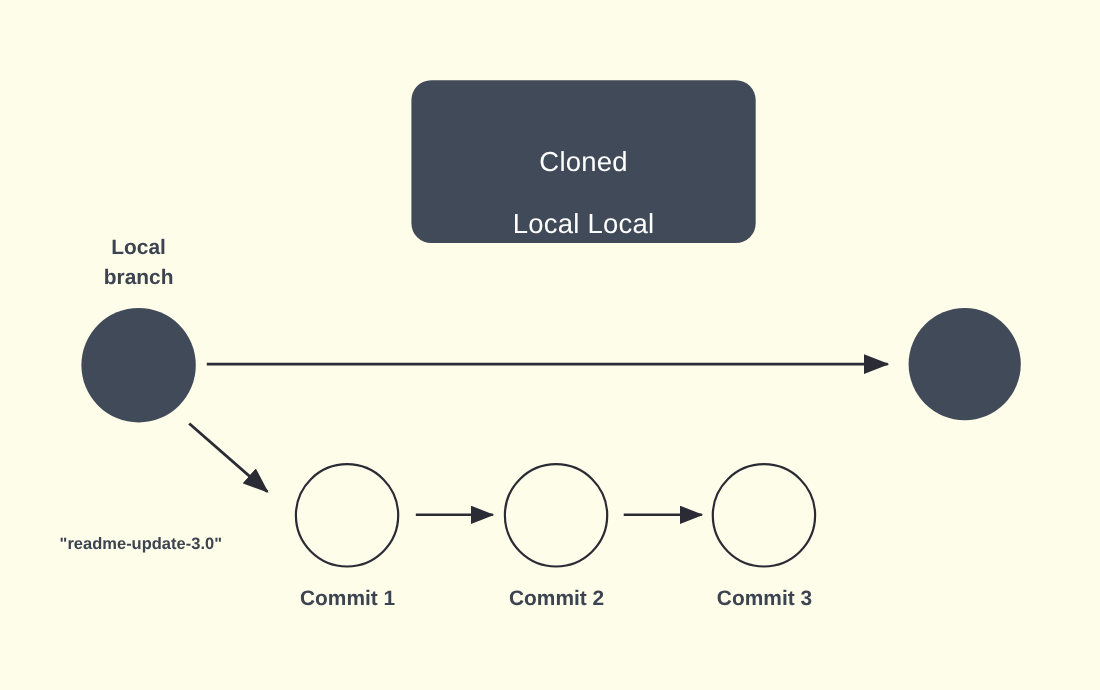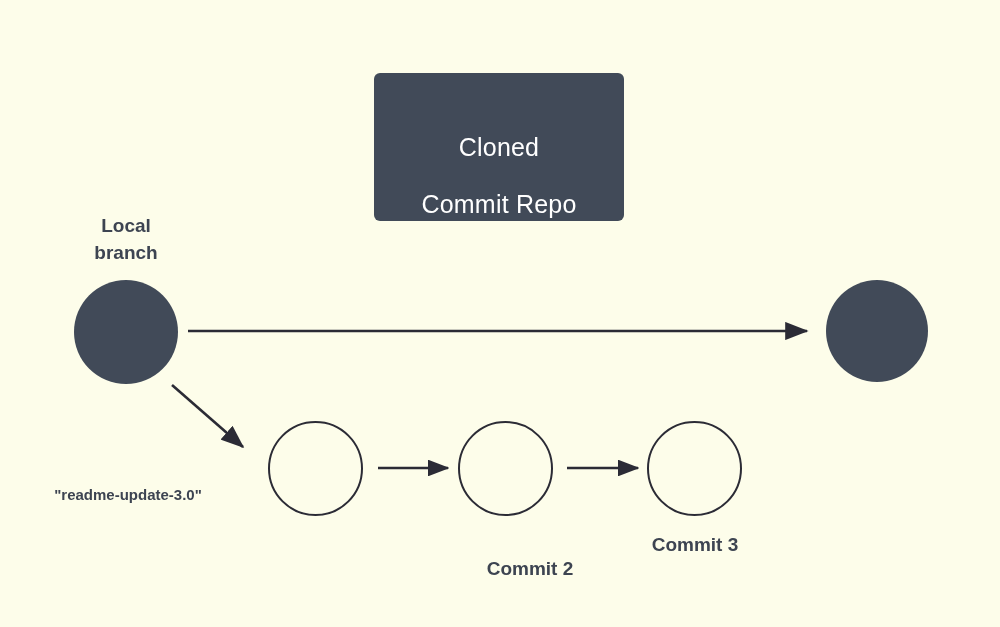--- a/index.html
+++ b/index.html
@@ -23,24 +23,24 @@
     position: absolute;
     left: 0;
     top: 0;
     width: 1000px;
     height: 627px;
   }
   .repo-box {
     position: absolute;
     left: 374px;
     top: 73px;
-    width: 250px;
+    width: 313px;
     height: 148px;
     background: #414a58;
-    border-radius: 6px;
+    border-radius: 18px;
     display: flex;
     align-items: center;
     justify-content: center;
     text-align: center;
   }
   .repo-box-text {
     color: #ffffff;
     font-size: 25px;
     line-height: 33px;
     font-weight: 400;
@@ -105,21 +105,21 @@
     line-height: 22px;
   }
   .commit-label {
     position: absolute;
     top: 532px;
     width: 180px;
     font-size: 19px;
     line-height: 26px;
   }
   #commit-label-1 { left: 226px; }
-  #commit-label-2 { left: 440px; margin-top: 24px; }
+  #commit-label-2 { left: 416px; }
   #commit-label-3 { left: 605px; }
 </style>
 </head>
 <body>
 
 <div id="stage">
 
   <svg class="svg-layer" viewBox="0 0 1000 627" xmlns="http://www.w3.org/2000/svg">
     <defs>
       <marker id="arrowhead" markerWidth="9" markerHeight="7" refX="8.4" refY="3.5" orient="auto" markerUnits="strokeWidth">
@@ -136,33 +136,34 @@
 
     <line x1="378" y1="468" x2="448" y2="468" stroke="#2b2b35" stroke-width="2.4" marker-end="url(#arrowheadThin)"></line>
 
     <line x1="567" y1="468" x2="638" y2="468" stroke="#2b2b35" stroke-width="2.4" marker-end="url(#arrowheadThin)"></line>
   </svg>
 
   <div class="repo-box">
     <div class="repo-box-text">Cloned</div>
   </div>
   <div class="repo-box" style="background:transparent; align-items:flex-end; padding-bottom:36px; pointer-events:none;">
-    <div class="repo-box-text">Commit Repo</div>
+    <div class="repo-box-text">Local Local</div>
   </div>
 
   <div class="node-filled" id="main-node"></div>
 
   <div class="node-filled" id="remote-node"></div>
 
   <div class="commit-node" id="commit-node-1"></div>
   <div class="commit-node" id="commit-node-2"></div>
   <div class="commit-node" id="commit-node-3"></div>
 
   <div class="label" id="main-branch-label">Local
 branch</div>
 
 
   <div class="label" id="new-branch-name">"readme-update-3.0"</div>
 
+  <div class="label commit-label" id="commit-label-1">Commit 1</div>
   <div class="label commit-label" id="commit-label-2">Commit 2</div>
   <div class="label commit-label" id="commit-label-3">Commit 3</div>
 
 </div>
 
 </body></html>

